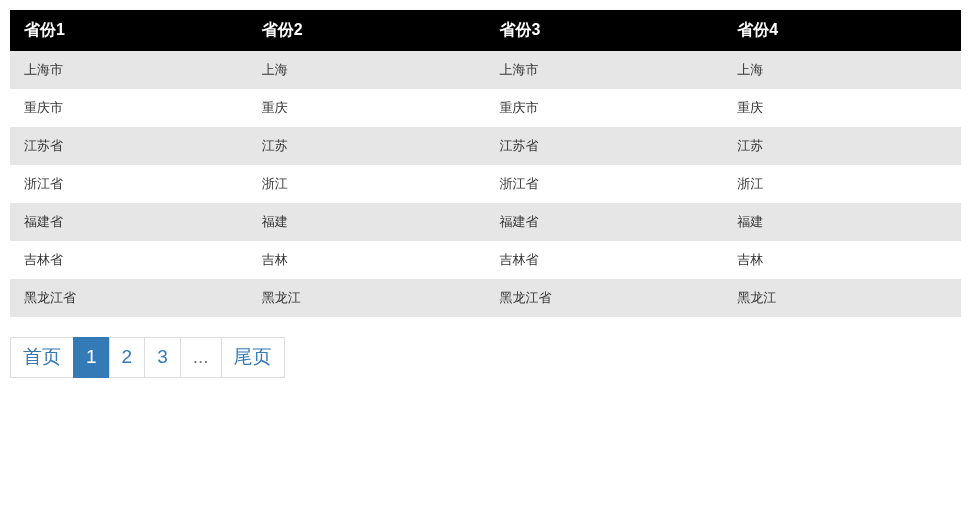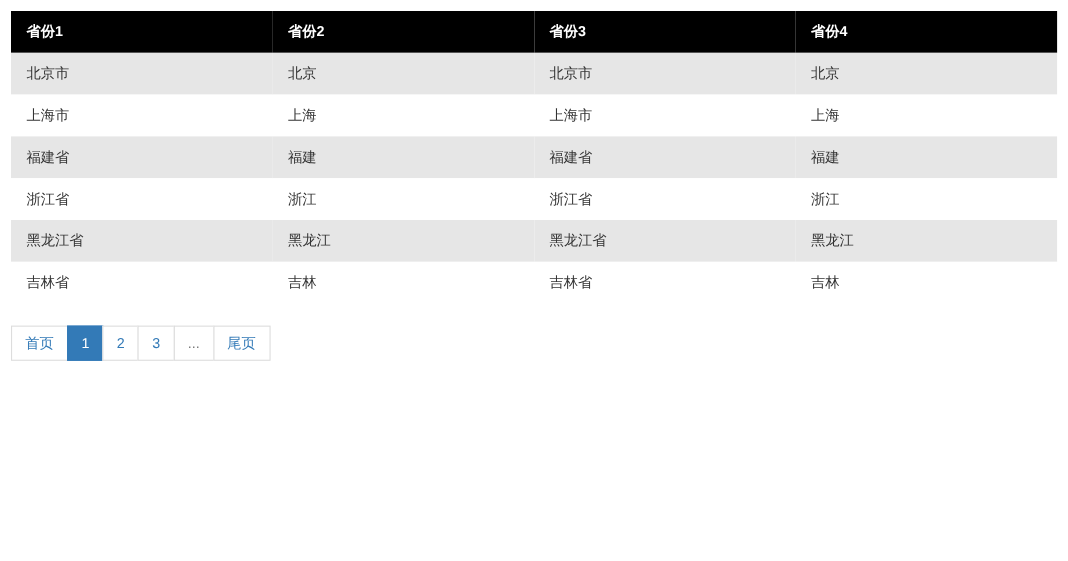--- a/index.html
+++ b/index.html
@@ -15,21 +15,21 @@
     width: 100%;
     border-collapse: collapse;
     table-layout: fixed;
   }
   thead th {
     background: #000;
     color: #fff;
     text-align: left;
     font-weight: bold;
     padding: 10px 14px;
-    font-size: 13px;
+    font-size: 16px;
   }
   tbody td {
     padding: 10px 14px;
     text-align: left;
   }
   tbody tr:nth-child(odd) td {
     background: #e6e6e6;
   }
   tbody tr:nth-child(even) td {
     background: #fff;
@@ -37,21 +37,21 @@
   .pagination {
     margin-top: 20px;
     display: flex;
     gap: 0;
   }
   .pagination .page-item {
     border: 1px solid #ddd;
     background: #fff;
     color: #337ab7;
     padding: 6px 12px;
-    font-size: 13px;
+    font-size: 19px;
     cursor: pointer;
     margin-left: -1px;
     line-height: 1.4;
   }
   .pagination .page-item:first-child {
     margin-left: 0;
   }
   .pagination .page-item.active {
     background: #337ab7;
     border-color: #337ab7;
@@ -69,54 +69,60 @@
   <thead>
     <tr>
       <th>省份1</th>
       <th>省份2</th>
       <th>省份3</th>
       <th>省份4</th>
     </tr>
   </thead>
   <tbody id="table-body">
       <tr>
-        <td>北京市</td>
-        <td>北京</td>
-        <td>北京市</td>
-        <td>北京</td>
-      </tr>
-      <tr>
         <td>上海市</td>
         <td>上海</td>
         <td>上海市</td>
         <td>上海</td>
+      </tr>
+      <tr>
+        <td>重庆市</td>
+        <td>重庆</td>
+        <td>重庆市</td>
+        <td>重庆</td>
+      </tr>
+      <tr>
+        <td>江苏省</td>
+        <td>江苏</td>
+        <td>江苏省</td>
+        <td>江苏</td>
+      </tr>
+      <tr>
+        <td>浙江省</td>
+        <td>浙江</td>
+        <td>浙江省</td>
+        <td>浙江</td>
       </tr>
       <tr>
         <td>福建省</td>
         <td>福建</td>
         <td>福建省</td>
         <td>福建</td>
       </tr>
       <tr>
-        <td>浙江省</td>
-        <td>浙江</td>
-        <td>浙江省</td>
-        <td>浙江</td>
+        <td>吉林省</td>
+        <td>吉林</td>
+        <td>吉林省</td>
+        <td>吉林</td>
       </tr>
       <tr>
         <td>黑龙江省</td>
         <td>黑龙江</td>
         <td>黑龙江省</td>
         <td>黑龙江</td>
-      </tr>
-      <tr>
-        <td>吉林省</td>
-        <td>吉林</td>
-        <td>吉林省</td>
-        <td>吉林</td>
       </tr>
     </tbody>
 </table>
 
 <div class="pagination">
   <span class="page-item">首页</span>
   <span class="page-item active">1</span>
     <span class="page-item">2</span>
     <span class="page-item">3</span>
   <span class="page-item disabled">...</span>

